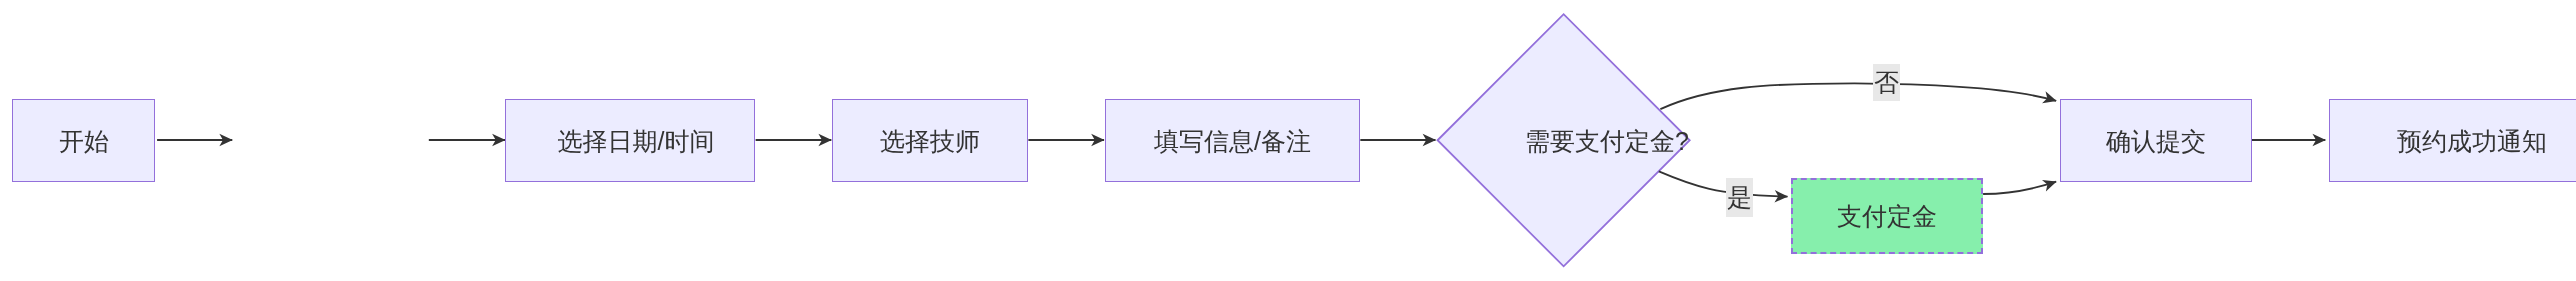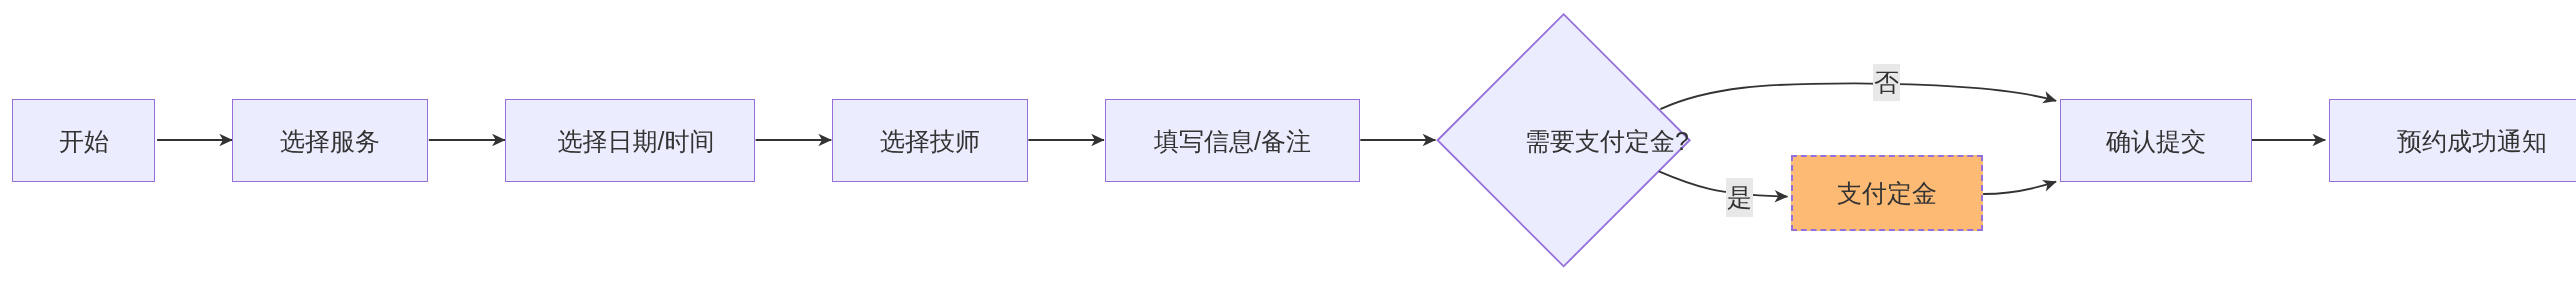--- a/index.html
+++ b/index.html
@@ -24,22 +24,23 @@
     border: 1.8px solid #9370DB;
     display: flex;
     align-items: center;
     justify-content: center;
     font-size: 25px;
     color: #333333;
     white-space: nowrap;
     line-height: 1.2;
   }
   .node--dashed {
-    background: #fdba74;
+    background: #86efac;
     border: 2.1px dashed #9370DB;
+    margin-top: 23px;
   }
   .node--diamond-text {
     background: transparent;
     border: none;
   }
   .edge-label {
     position: absolute;
     background: #E8E8E8;
     color: #333333;
     font-size: 25px;
@@ -77,23 +78,20 @@
     <path d="M 3850 377 C 3908 377, 3950 367, 3992 353" fill="none" stroke="#333333" stroke-width="3.5" marker-end="url(#arrow)"></path>
 
     <path d="M 4371 272 L 4515 272" fill="none" stroke="#333333" stroke-width="3.5" marker-end="url(#arrow)"></path>
     <path d="M 4997 272 L 5133 272" fill="none" stroke="#333333" stroke-width="3.5" marker-end="url(#arrow)"></path>
   </svg>
 
   <div class="node" style="left:12.4px; top:99px; width:143px; height:83px;">
     <span>开始</span>
   </div>
 
-  <div class="node" style="left:232px; top:99px; width:196px; height:83px;">
-    <span>选择服务</span>
-  </div>
 
   <div class="node" style="left:505px; top:99px; width:250px; height:83px;padding-left:12px;">
     <span>选择日期/时间</span>
   </div>
 
   <div class="node" style="left:1105px; top:99px; width:255px; height:83px;">
     <span>填写信息/备注</span>
   </div>
 
   <div class="node" style="left:832px; top:99px; width:196px; height:83px;">

